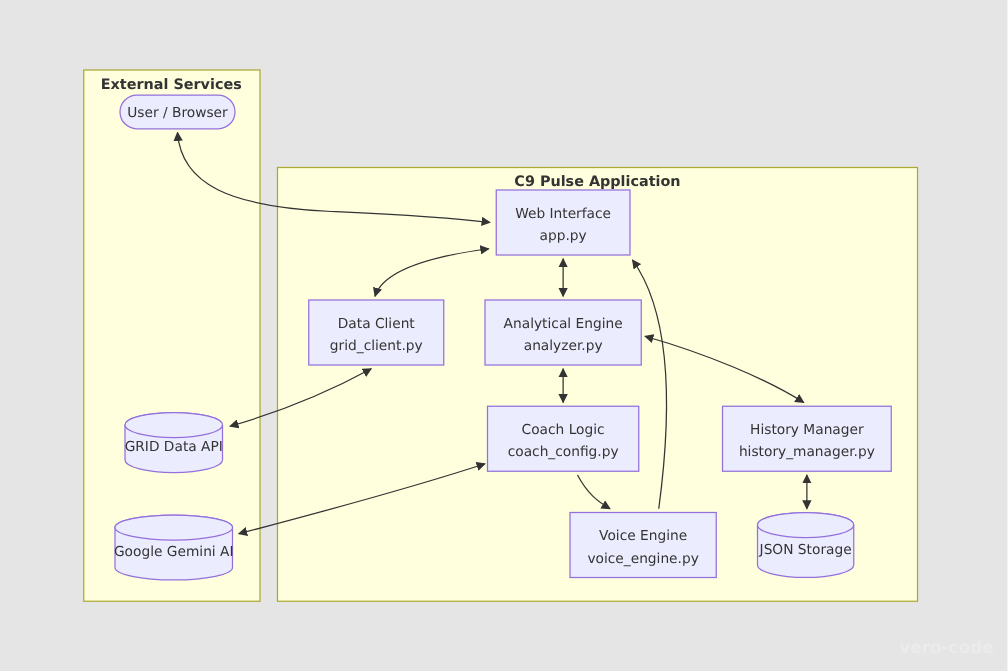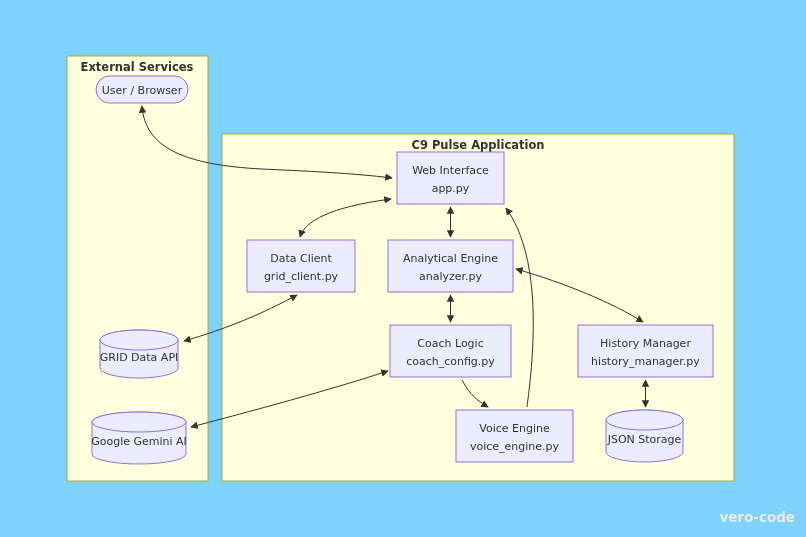--- a/index.html
+++ b/index.html
@@ -4,21 +4,21 @@
 <style>
   html, body {
     margin: 0;
     padding: 0;
     background: #ffffff;
   }
   .canvas {
     position: relative;
     width: 806px;
     height: 537px;
-    background: #7dd3fc;
+    background: #e5e5e5;
     overflow: hidden;
     text-align: center;
   }
   svg {
     display: block;
     font-family: "DejaVu Sans", "Liberation Sans", sans-serif;
   }
   .cluster-box {
     fill: #ffffde;
     stroke: #aaaa33;

